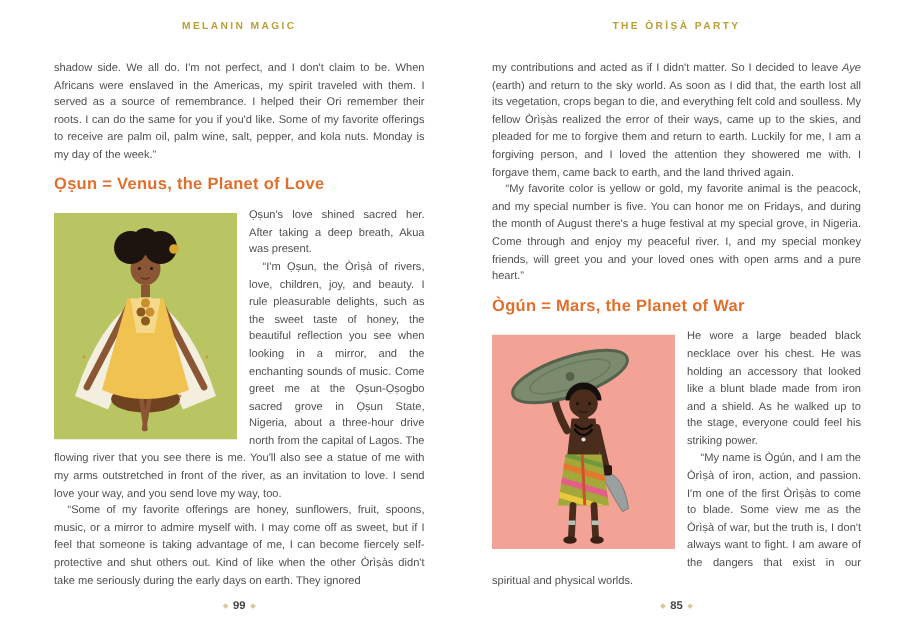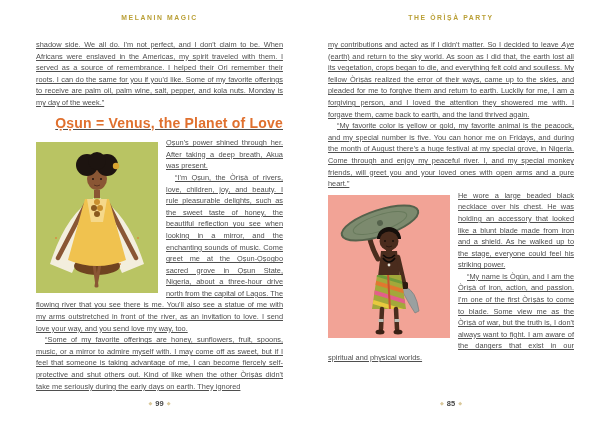--- a/index.html
+++ b/index.html
@@ -13,27 +13,26 @@
   #page-right{left:328px;width:246px;}
 
   .running-head{
     text-align:center;margin-top:14px;height:8px;
     font-size:6.8px;font-weight:700;letter-spacing:1.6px;
     color:#b99f35;
   }
   .body-text{
     font-size:7.4px;line-height:11.6px;color:#4f4f4f;
     text-align:justify;
-    text-decoration:underline;
   }
   p{margin:0;}
   .first-para{margin-top:17px;}
   .indent{text-indent:9px;}
   .section-heading{
-    text-align:right;color:#e0702e;font-weight:700;font-size:14px;
+    text-align:left;color:#e0702e;font-weight:700;font-size:11px;
     margin-top:9px;margin-bottom:8px;letter-spacing:.2px;
   }
   .illustration{
     float:left;margin:5px 8px 5px 0;
     width:122px;display:block;
   }
   .illustration svg{display:block;}
   .footer{
     position:absolute;top:399px;left:0;width:100%;
     text-align:center;font-size:7.5px;font-weight:700;color:#454545;
@@ -91,39 +90,40 @@
         <circle cx="65" cy="37" r="1" fill="#231510"></circle>
         <path d="M58,43 Q61,45 64,43" stroke="#5a3320" stroke-width="1" fill="none"></path>
 
         <circle cx="61" cy="60" r="3" fill="#c98f2e"></circle>
         <circle cx="58" cy="66" r="3" fill="#8a5a1f"></circle>
         <circle cx="64" cy="66" r="3" fill="#c98f2e"></circle>
         <circle cx="61" cy="72" r="3" fill="#8a5a1f"></circle>
       </svg>
     </span>
 
-    <p>Ọṣun's power shined through her. After taking a deep breath, Akua was present.</p>
+    <p>Ọṣun's love shined sacred her. After taking a deep breath, Akua was present.</p>
     <p class="indent">“I'm Ọṣun, the Òrìṣà of rivers, love, children, joy, and beauty. I rule pleasurable delights, such as the sweet taste of honey, the beautiful reflection you see when looking in a mirror, and the enchanting sounds of music. Come greet me at the Ọṣun-Ọṣogbo sacred grove in Ọṣun State, Nigeria, about a three-hour drive north from the capital of Lagos. The flowing river that you see there is me. You'll also see a statue of me with my arms outstretched in front of the river, as an invitation to love. I send love your way, and you send love my way, too.</p>
     <p class="indent">“Some of my favorite offerings are honey, sunflowers, fruit, spoons, music, or a mirror to admire myself with. I may come off as sweet, but if I feel that someone is taking advantage of me, I can become fiercely self-protective and shut others out. Kind of like when the other Òrìṣàs didn't take me seriously during the early days on earth. They ignored</p>
     <div class="clear"></div>
   </div>
 
   <div class="footer">
     <span class="orn">◆</span><span>99</span><span class="orn">◆</span>
   </div>
 </div>
 
 <div class="page" id="page-right">
   <div class="running-head">THE ÒRÌṢÀ PARTY</div>
 
   <div class="body-text">
     <p class="first-para"><span>my contributions and acted as if I didn't matter. So I decided to leave </span><span class="it">Aye</span><span> (earth) and return to the sky world. As soon as I did that, the earth lost all its vegetation, crops began to die, and everything felt cold and soulless. My fellow Òrìṣàs realized the error of their ways, came up to the skies, and pleaded for me to forgive them and return to earth. Luckily for me, I am a forgiving person, and I loved the attention they showered me with. I forgave them, came back to earth, and the land thrived again.</span></p>
 
     <p class="indent">“My favorite color is yellow or gold, my favorite animal is the peacock, and my special number is five. You can honor me on Fridays, and during the month of August there's a huge festival at my special grove, in Nigeria. Come through and enjoy my peaceful river. I, and my special monkey friends, will greet you and your loved ones with open arms and a pure heart.”</p>
 
+    <div class="section-heading">Ògún = Mars, the Planet of War</div>
 
 
     <span class="illustration">
       <svg width="122" height="143" viewBox="0 0 122 143" xmlns="http://www.w3.org/2000/svg">
         <rect width="122" height="143" fill="#f2a396"></rect>
 
         <path d="M50,64 Q42,50 40,34" stroke="#4a2c1d" stroke-width="5" stroke-linecap="round" fill="none"></path>
 
         <g transform="rotate(-18 52 28)">
           <ellipse cx="52" cy="28" rx="40" ry="13" fill="#7c8a6e" stroke="#55624c" stroke-width="2"></ellipse>

